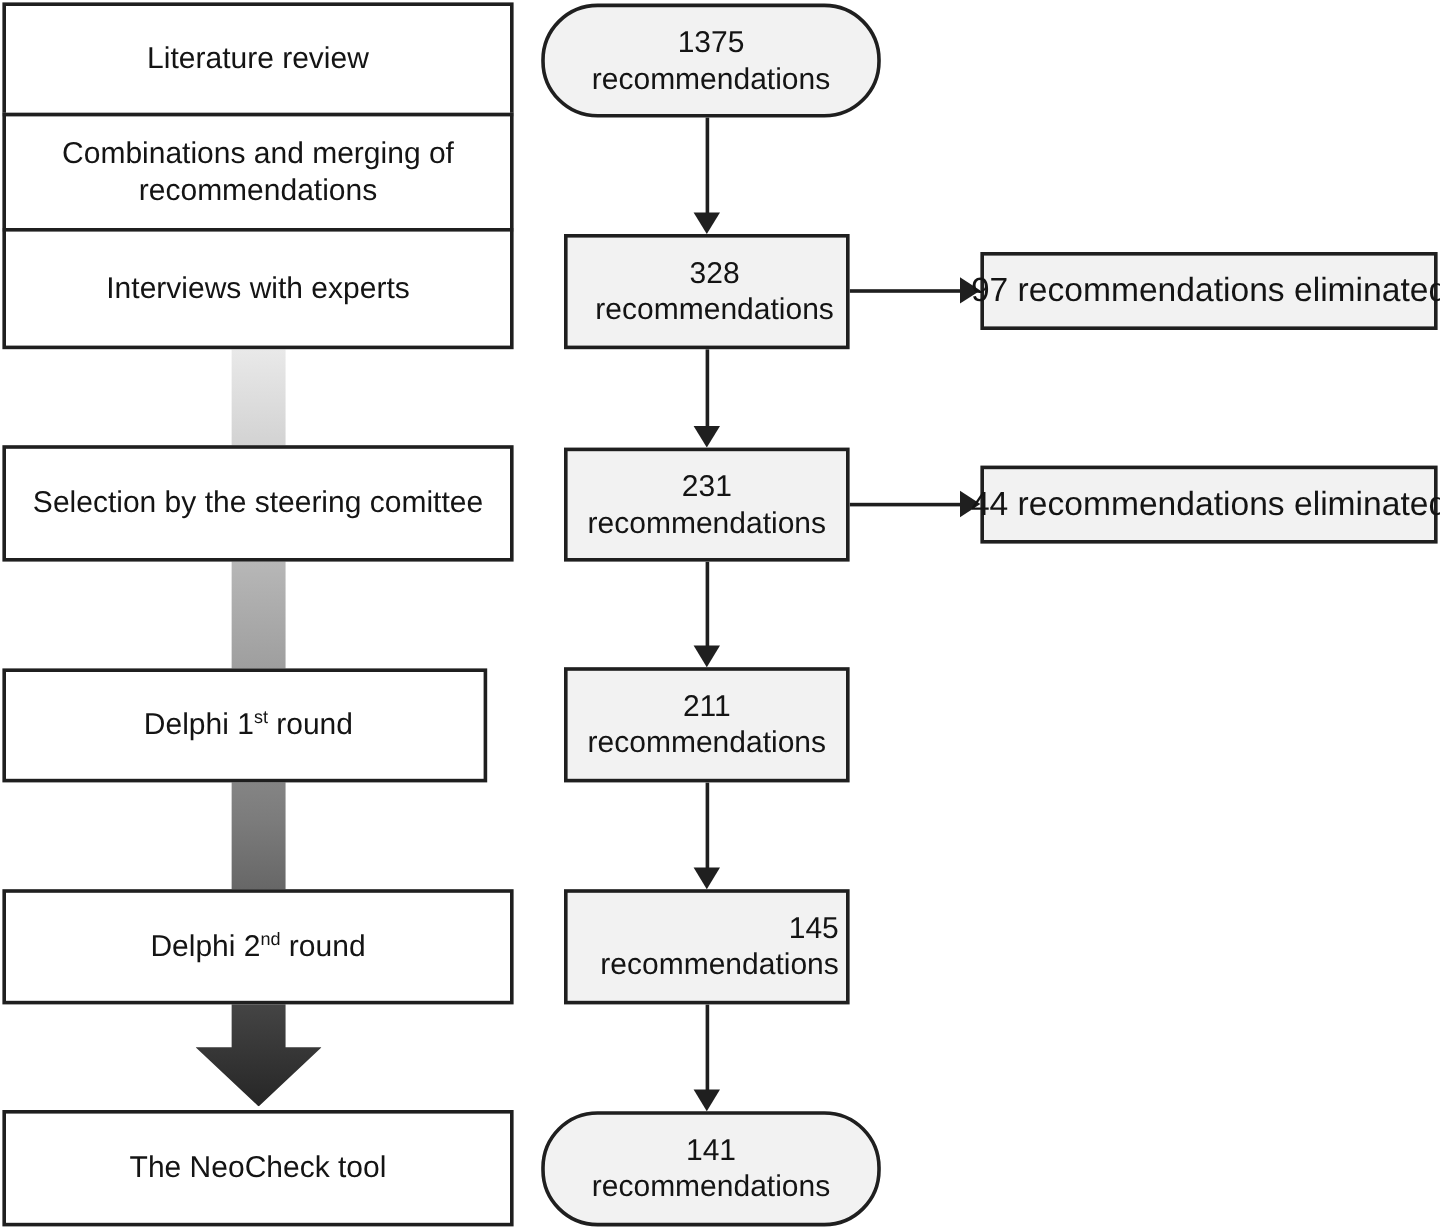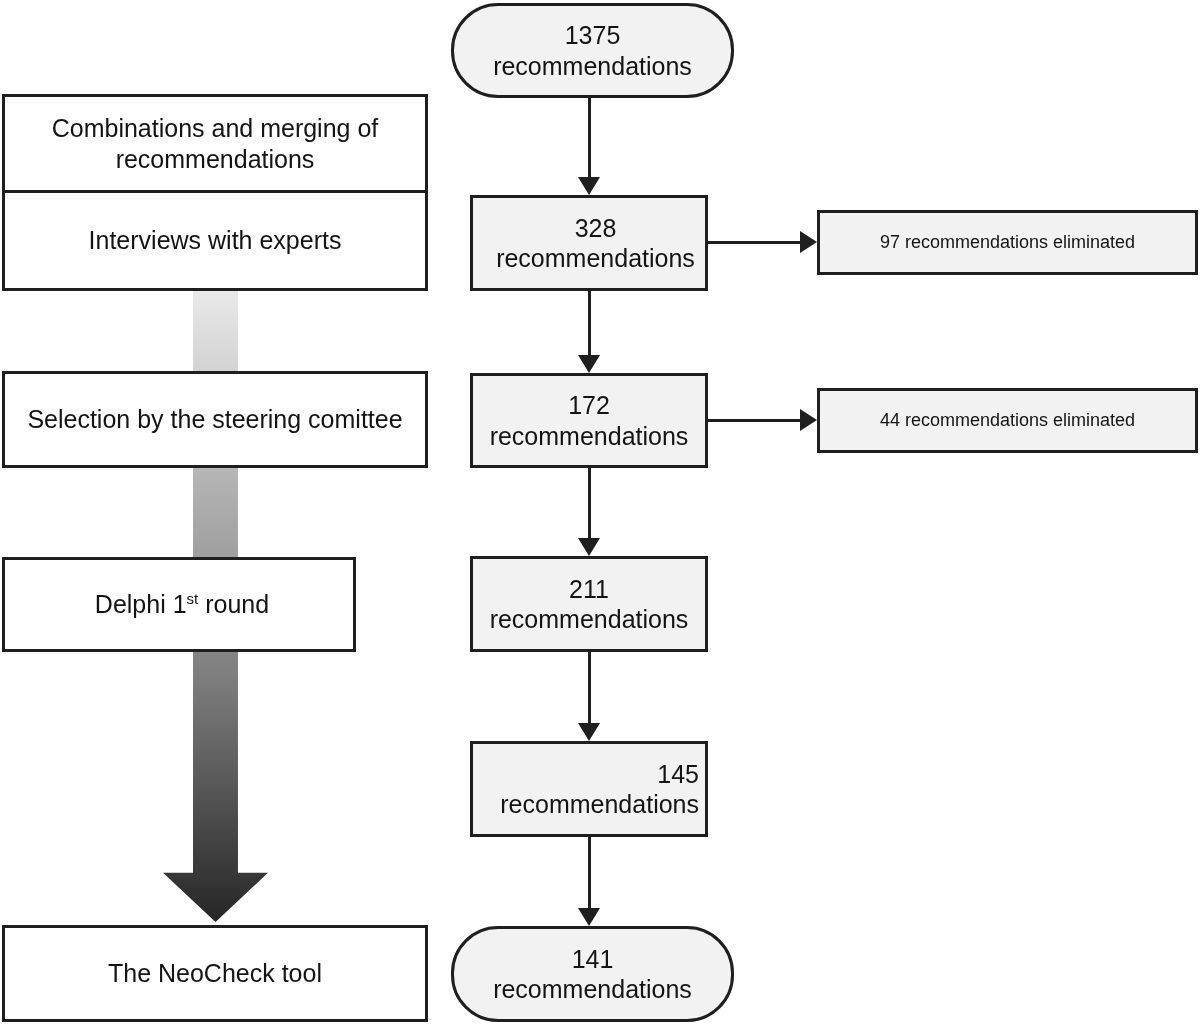--- a/index.html
+++ b/index.html
@@ -16,28 +16,28 @@
     font-family:"Liberation Sans","DejaVu Sans",sans-serif;color:var(--text);
   }
   .box{
     position:absolute;box-sizing:border-box;border:3px solid var(--border);
     display:flex;flex-direction:column;align-items:center;justify-content:center;
     text-align:center;background:var(--fill-white);font-size:25px;line-height:1.22;
     z-index:2;padding:0 6px;
   }
   .gray{background:var(--fill-light);}
   .stadium{border-radius:47px;}
-  .note{font-size:18px;white-space:nowrap;}
+  .note{font-size:28px;white-space:nowrap;}
   sup.ord{font-size:15px;line-height:0;}
   
   .lb1{left:2px;top:2px;width:426px;height:95px;}
   .lb2{left:2px;top:94px;width:426px;height:99px;}
   .lb3{left:2px;top:190px;width:426px;height:101px;}
   .lb4{left:2px;top:371px;width:426px;height:97px;text-align:right;}
-  .lb5{left:2px;top:557px;width:354px;height:95px;padding-left:12px;}
+  .lb5{left:2px;top:557px;width:404px;height:95px;padding-left:12px;}
   .lb6{left:2px;top:741px;width:426px;height:96px;}
   .lb7{left:2px;top:925px;width:426px;height:97px;}
   
   .m1{left:451px;top:3px;width:283px;height:95px;}
   .m2{left:470px;top:195px;width:238px;height:96px;padding-left:19px;}
   .m3{left:470px;top:373px;width:238px;height:95px;}
   .m4{left:470px;top:556px;width:238px;height:96px;}
   .m5{left:470px;top:741px;width:238px;height:96px;align-items:flex-end;}
   .m6{left:451px;top:926px;width:283px;height:96px;}
   
@@ -67,46 +67,52 @@
     clip-path:polygon(28.6% 0,71.4% 0,71.4% 92.2%,100% 92.2%,50% 100%,0 92.2%,28.6% 92.2%);
   }
 </style>
 </head>
 <body>
 
 <div id="figure">
 
   <div class="grad-arrow"></div>
 
+  <div class="box lb1">
+    <span>Literature review</span>
+  </div>
   <div class="box lb2">
     <span>Combinations and merging of recommendations</span>
   </div>
   <div class="box lb3">
     <span>Interviews with experts</span>
   </div>
   <div class="box lb4">
     <span>Selection by the steering comittee</span>
   </div>
   <div class="box lb5">
     <span><span>Delphi 1</span><sup class="ord">st</sup><span> round</span></span>
+  </div>
+  <div class="box lb6">
+    <span><span>Delphi 2</span><sup class="ord">nd</sup><span> round</span></span>
   </div>
   <div class="box lb7">
     <span>The NeoCheck tool</span>
   </div>
 
   <div class="box gray stadium m1">
     <span>1375</span>
     <span>recommendations</span>
   </div>
   <div class="box gray m2">
     <span>328</span>
     <span>recommendations</span>
   </div>
   <div class="box gray m3">
-    <span>172</span>
+    <span>231</span>
     <span>recommendations</span>
   </div>
   <div class="box gray m4">
     <span>211</span>
     <span>recommendations</span>
   </div>
   <div class="box gray m5">
     <span>145</span>
     <span>recommendations</span>
   </div>

